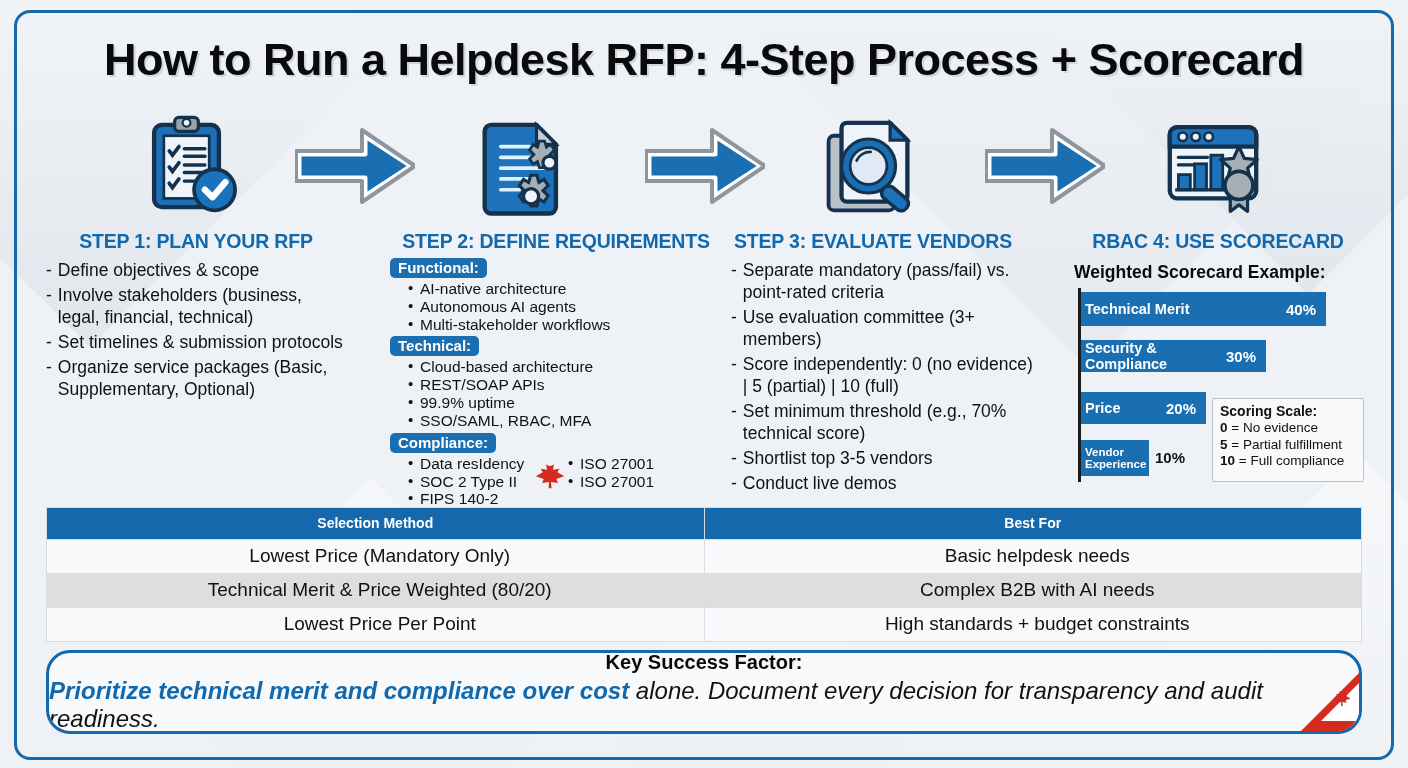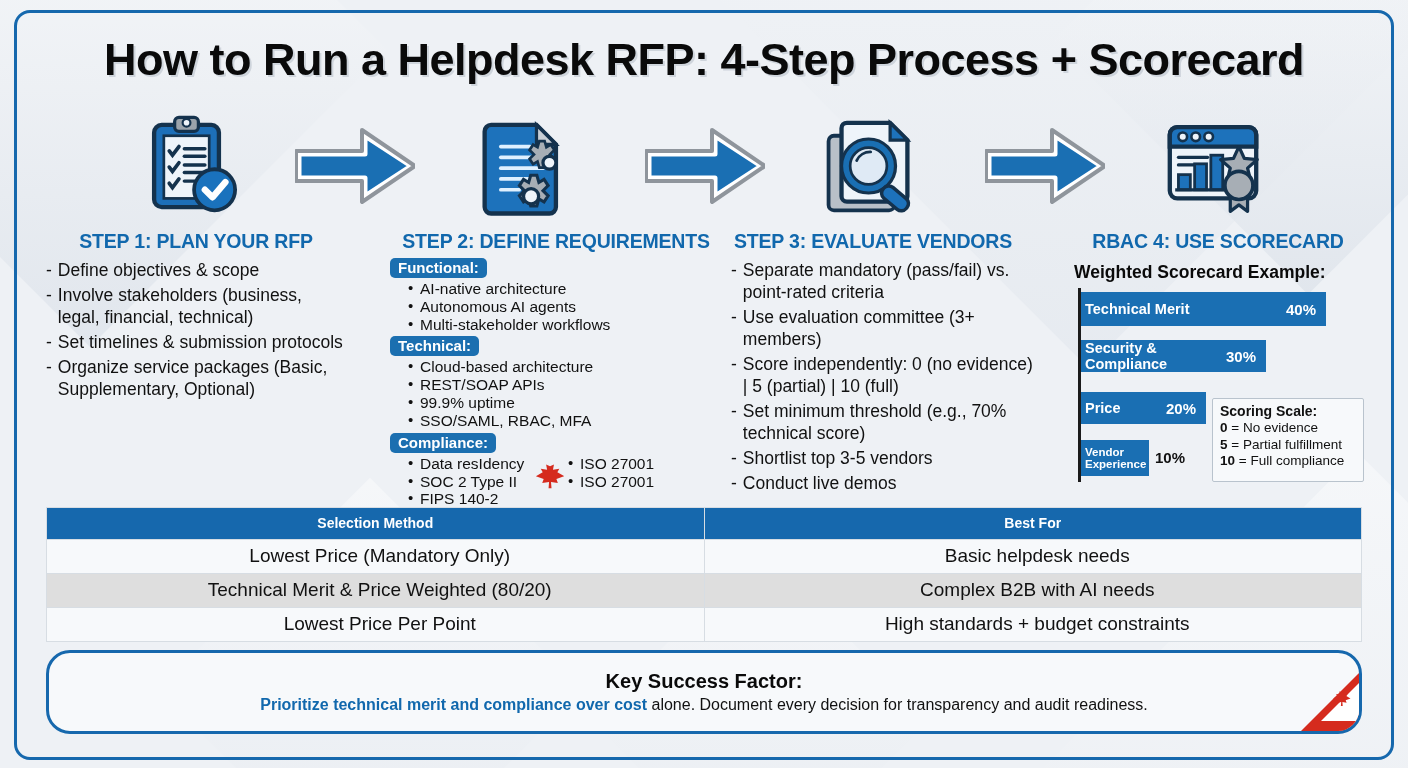--- a/index.html
+++ b/index.html
@@ -157,21 +157,21 @@
 
   
   .footer {
     position:absolute; left:46px; top:650px; width:1316px; height:84px;
     border:3px solid #1668ad; border-radius:24px;
     background:#f7f9fb;
     display:flex; flex-direction:column; align-items:center; justify-content:center;
     overflow:hidden;
   }
   .footer .l1 { font-size:20px; font-weight:800; color:#0a0a0a; }
-  .footer .l2 { font-size:16px; color:#111; margin-top:3px; }
+  .footer .l2 { font-size:24px; color:#111; margin-top:3px;font-style:italic; }
   .footer .l2 .hl { color:#1168ad; font-weight:800; }
   .flagcorner { position:absolute; right:0; bottom:0; width:58px; height:58px; }
 </style>
 </head>
 <body>
 
 <div class="bg-shapes">
   <i class="bg1"></i>
     <i class="bg2"></i>
     <i class="bg3"></i>

